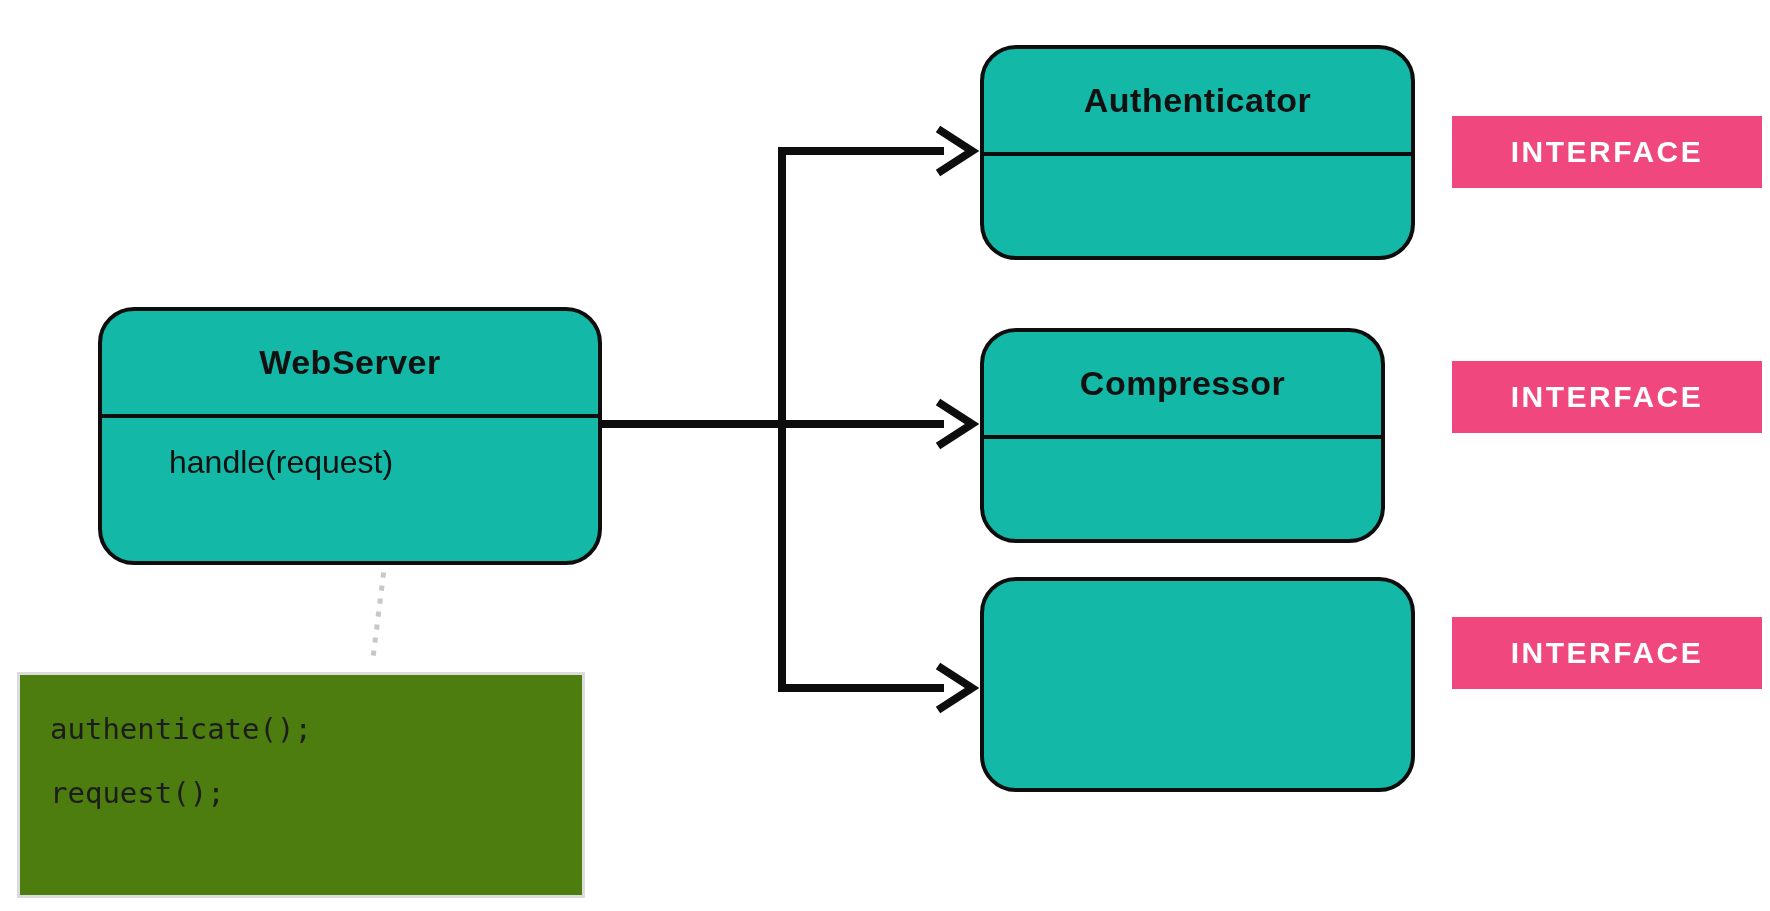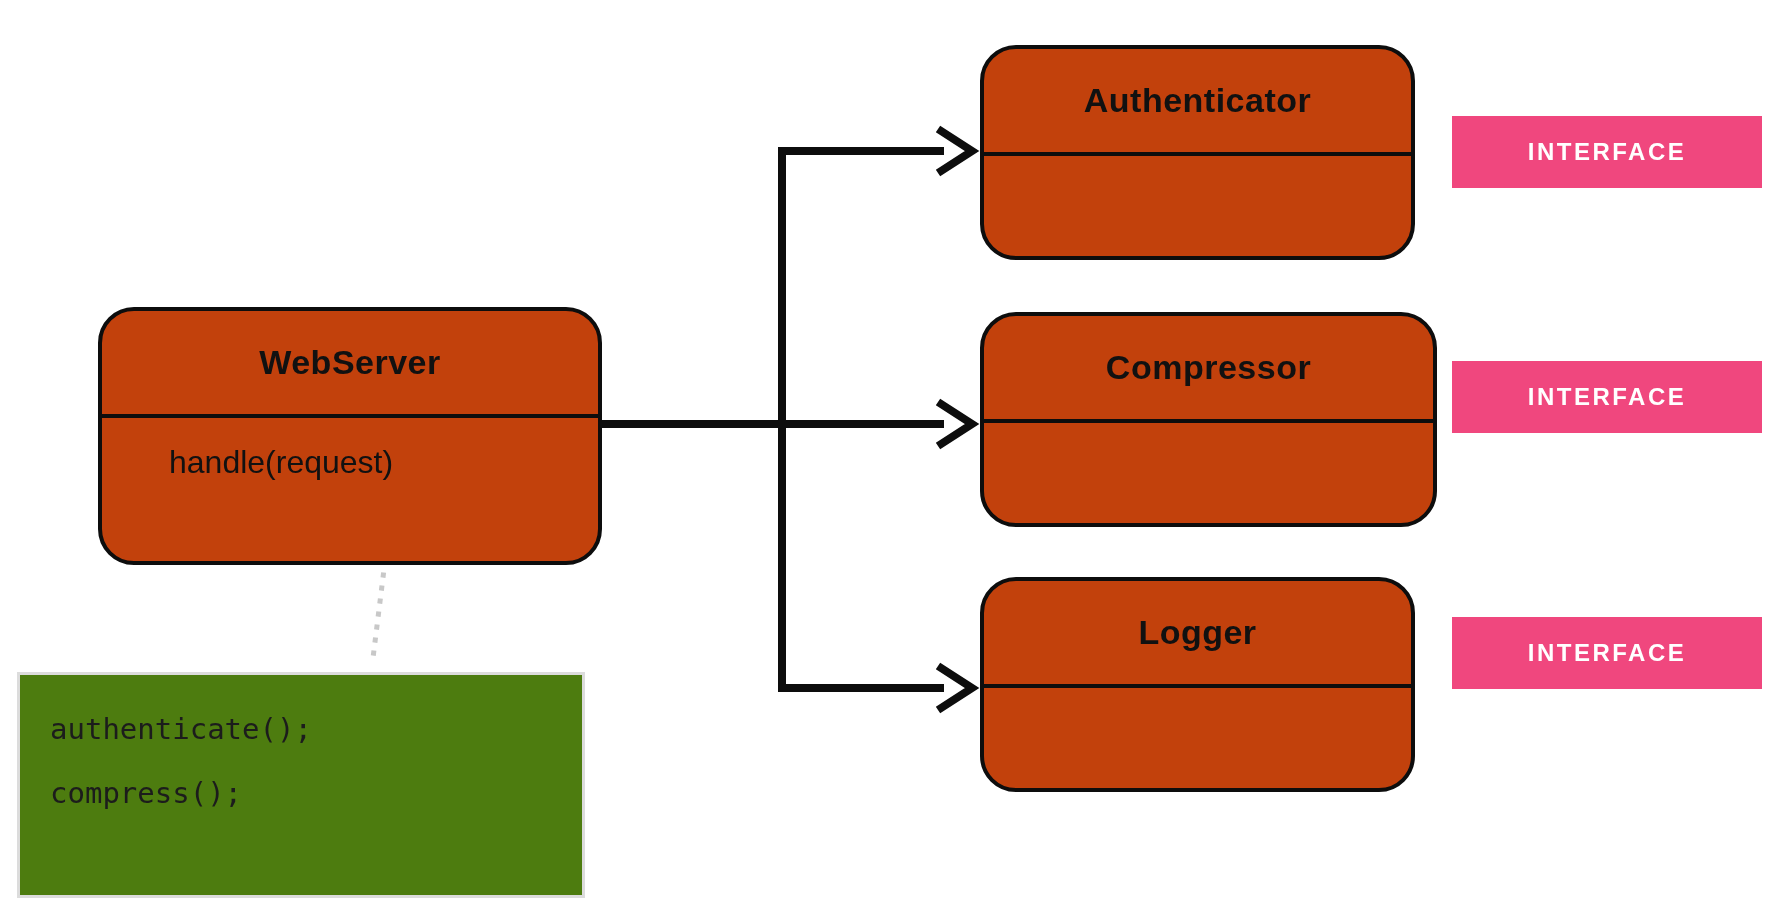--- a/index.html
+++ b/index.html
@@ -16,62 +16,62 @@
     overflow: hidden;
   }
   .connectors {
     position: absolute;
     left: 0; top: 0;
     width: 1770px; height: 911px;
     pointer-events: none;
   }
   .uml-box {
     position: absolute;
-    background: #c2410c;
+    background: #14b8a6;
     border: 4px solid #0d0d0d;
     border-radius: 36px;
     box-sizing: border-box;
     display: flex;
     flex-direction: column;
   }
   .uml-title {
     border-bottom: 4px solid #0d0d0d;
     display: flex;
     align-items: center;
     justify-content: center;
     font-size: 34px;
     font-weight: 600;
     color: #111111;
     letter-spacing: 0.5px;
   }
   .uml-body { flex: 1; }
   .box-web   { left: 98px;  top: 307px; width: 504px; height: 258px; }
   .box-web .uml-title { height: 103px; }
   .box-auth  { left: 980px; top: 45px;  width: 435px; height: 215px; }
-  .box-comp  { left: 980px; top: 312px; width: 457px; height: 215px; }
+  .box-comp  { left: 980px; top: 328px; width: 405px; height: 215px; }
   .box-log   { left: 980px; top: 577px; width: 435px; height: 215px; }
   .box-auth .uml-title, .box-comp .uml-title, .box-log .uml-title { height: 103px; }
   .method-line {
     margin-top: 26px;
     padding-left: 67px;
     font-size: 32px;
     font-weight: 500;
     color: #111111;
   }
   .badge {
     position: absolute;
     left: 1452px;
     width: 310px;
     height: 72px;
     background: #f0477e;
     color: #ffffff;
     display: flex;
     align-items: center;
     justify-content: center;
-    font-size: 24px;
+    font-size: 30px;
     font-weight: 600;
     letter-spacing: 2.5px;
   }
   .badge-1 { top: 116px; }
   .badge-2 { top: 361px; }
   .badge-3 { top: 617px; }
   .code-box {
     position: absolute;
     left: 17px;
     top: 672px;
@@ -124,26 +124,25 @@
     <div class="uml-title">Authenticator</div>
     <div class="uml-body"></div>
   </div>
 
   <div class="uml-box box-comp">
     <div class="uml-title">Compressor</div>
     <div class="uml-body"></div>
   </div>
 
   <div class="uml-box box-log">
-    <div class="uml-title">Logger</div>
     <div class="uml-body"></div>
   </div>
 
   <div class="badge badge-1">INTERFACE</div>
   <div class="badge badge-2">INTERFACE</div>
   <div class="badge badge-3">INTERFACE</div>
 
   <div class="code-box">
     <div class="code-line">authenticate();</div>
-    <div class="code-line">compress();</div>
+    <div class="code-line">request();</div>
   </div>
 
 </div>
 
 </body></html>

